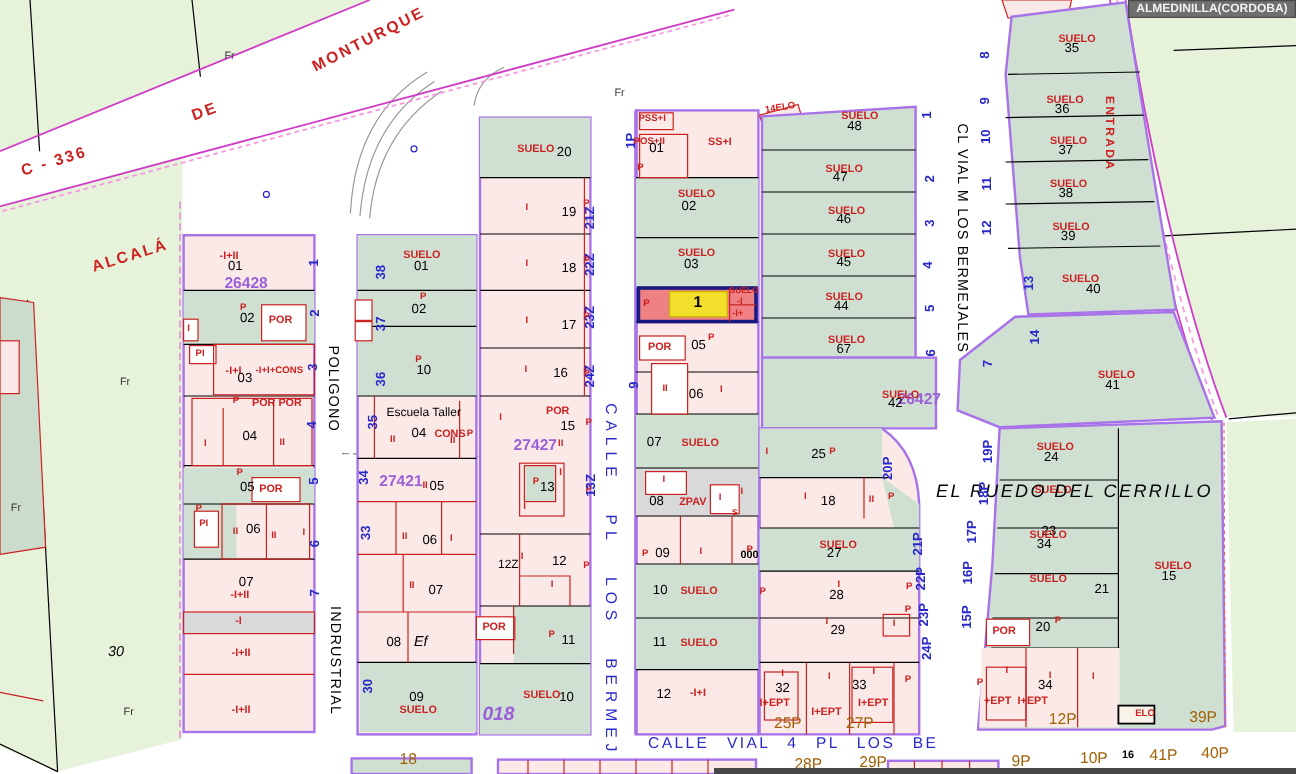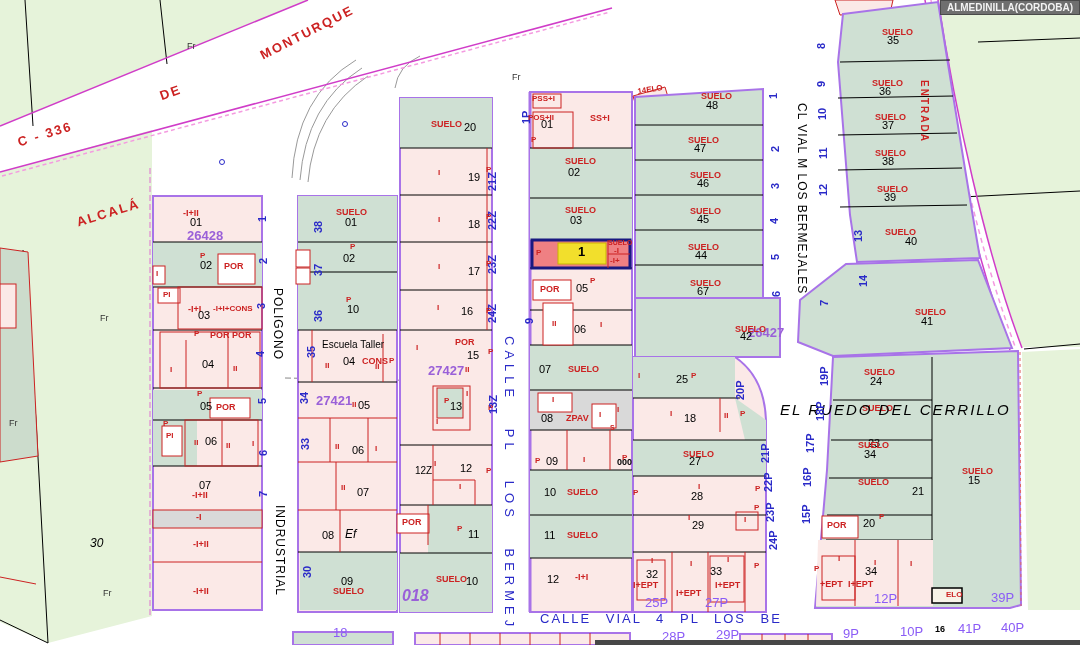--- a/index.html
+++ b/index.html
@@ -11,21 +11,21 @@
   .rv{color:#cc2222;font-size:10px;font-weight:bold;letter-spacing:2px;}
   .r{color:#cc2222;font-size:9px;font-weight:bold;}
   .rs{color:#cc2222;font-size:8px;font-weight:bold;}
   .rs7{color:#cc2222;font-size:7px;font-weight:bold;}
   .k{color:#000;font-size:11px;}
   .k9{color:#000;font-size:9px;font-weight:bold;margin-top:35px;}
   .k10{color:#000;font-size:10px;}
   .ki{color:#000;font-size:12px;font-style:italic;}
   .kesc{color:#000;font-size:10px;}
   .b{color:#2a2ac8;font-size:11px;font-weight:bold;}
-  .bs{color:#8b5cf6;font-size:13px;}
+  .bs{color:#a16207;font-size:13px;}
   .p{color:#9a60d8;font-size:13px;font-weight:bold;}
   .pi{color:#9a60d8;font-size:16px;font-weight:bold;font-style:italic;}
   .sn{color:#000;font-size:12px;letter-spacing:1px;}
   .snb{color:#2a2ac8;font-size:13px;letter-spacing:5px;word-spacing:18px;}
   .cv{color:#2a2ac8;font-size:13px;letter-spacing:2px;word-spacing:9px;}
   .eru{color:#000;font-size:15px;font-style:italic;letter-spacing:2px;}
   .fr{color:#333;font-size:9px;}
   .sel{color:#000;font-size:13px;font-weight:bold;}
   .muni{position:absolute;right:0;top:0;background:#6f6f6f;border:1px solid #4a4a4a;
         color:#f2f2f2;font-size:10px;font-weight:bold;padding:1px 6px;}

